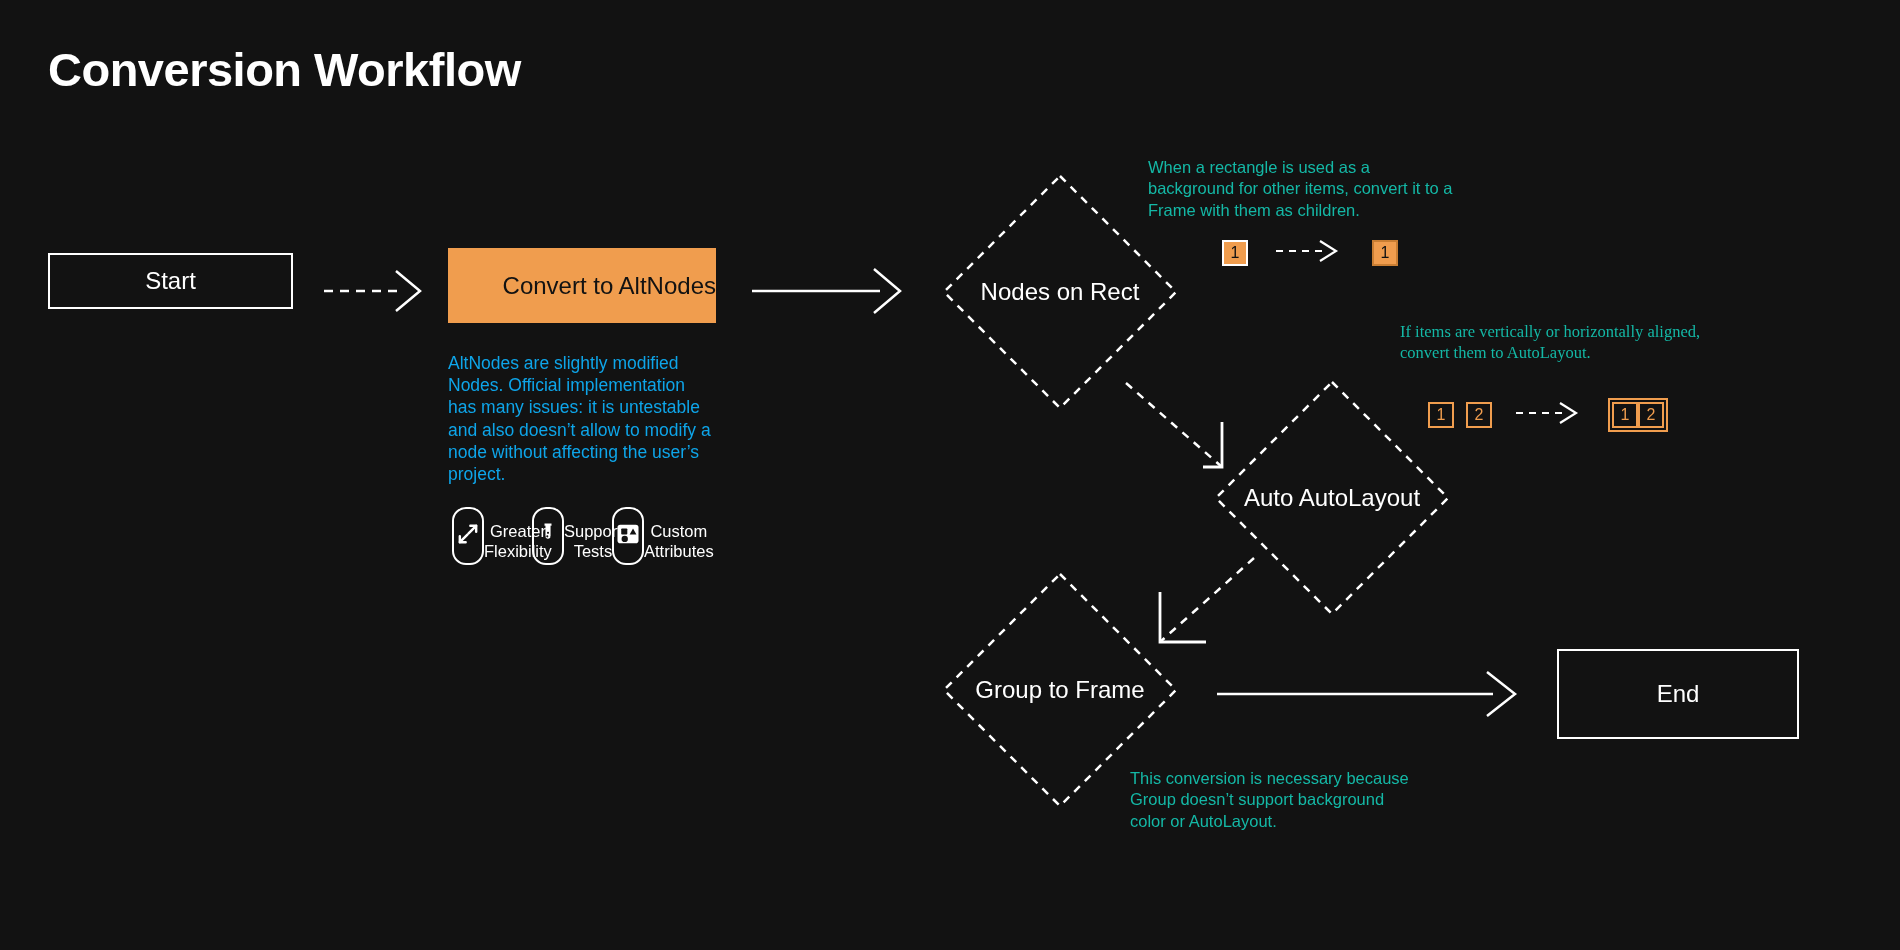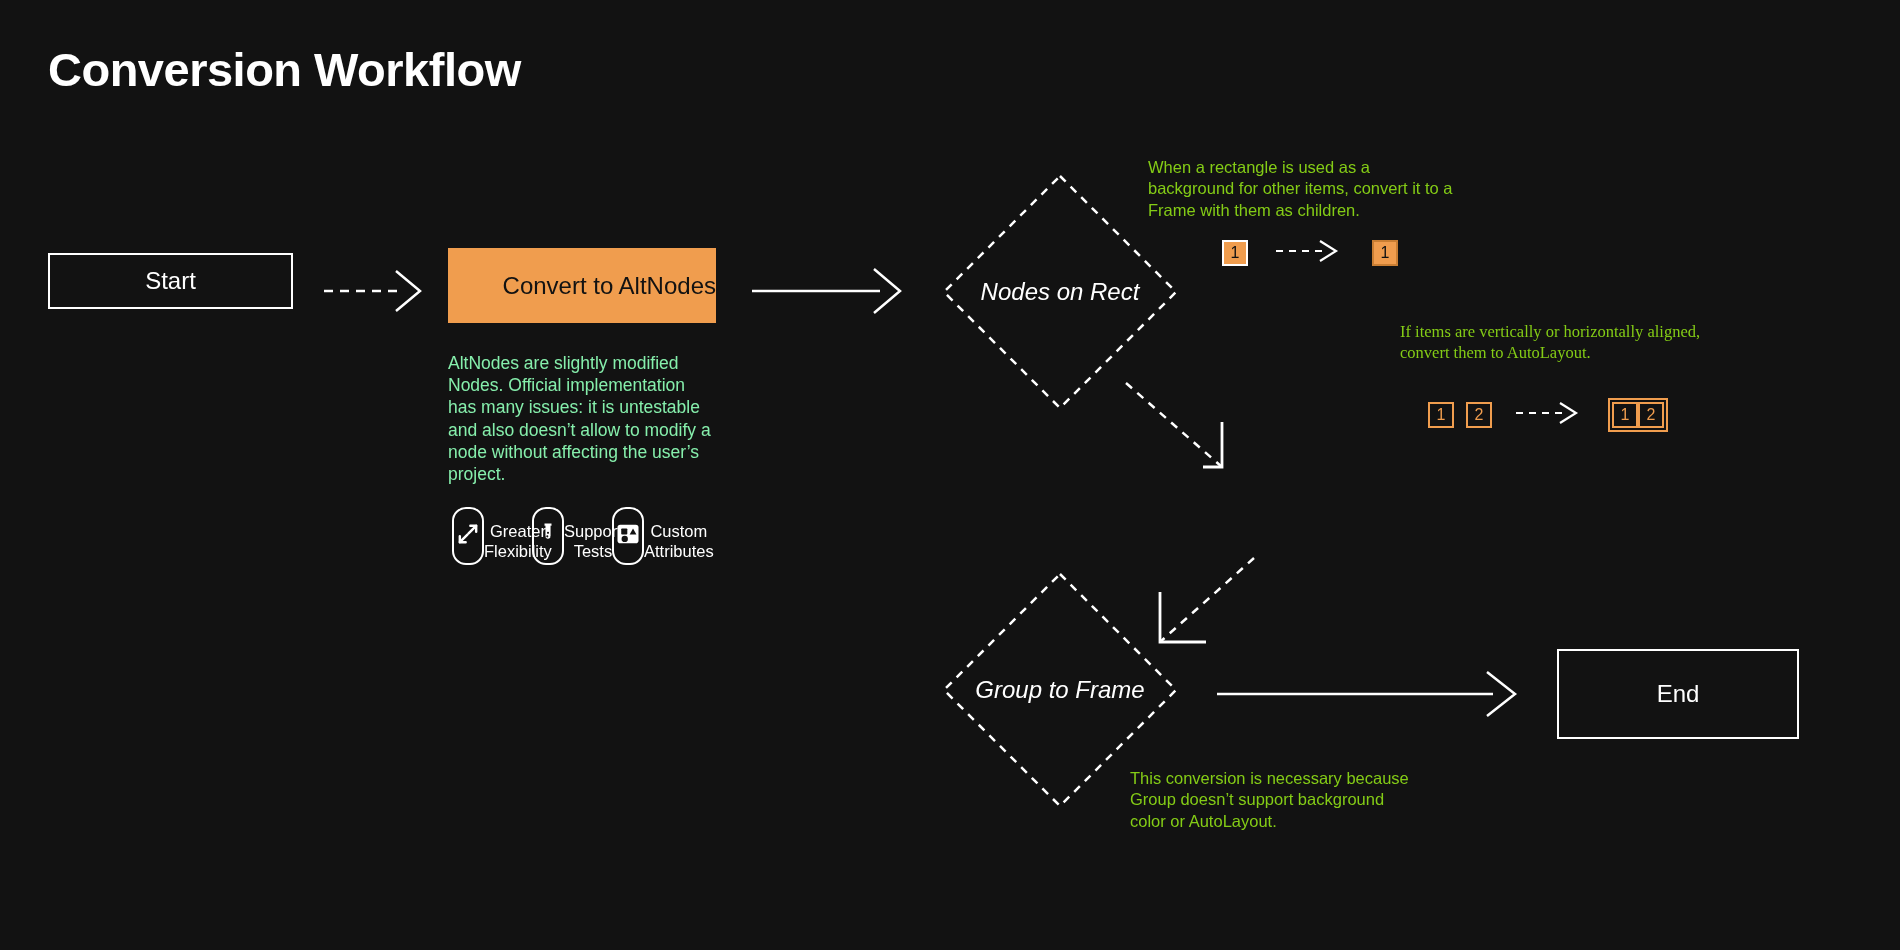--- a/index.html
+++ b/index.html
@@ -35,42 +35,42 @@
   
   .orange-box{
     background:#F09D4E;
     display:flex;align-items:center;justify-content:flex-end;
     font-size:24px;color:#121212;
     box-sizing:border-box;
   }
 
   
   .diamond-wrap{
-    display:flex;align-items:center;justify-content:center;font-style:italic;
+    display:flex;align-items:center;justify-content:center;
   }
   .diamond-shape{
     position:absolute;left:0;top:0;width:100%;height:100%;
   }
   .diamond-label{
     position:relative;
     font-size:24px;color:#ffffff;white-space:nowrap;
     text-align:center;
     z-index:2;
   }
 
   
   .body-text{
     font-size:17.5px;
     line-height:1.27;
-    color:#86efac;
+    color:#0ea5e9;
   }
   .note-text{
     font-size:16.5px;
     line-height:1.3;
-    color:#84cc16;
+    color:#14b8a6;
   }
 
   
   #features{display:flex;gap:18px;}
   .feature{width:62px;display:flex;flex-direction:row;align-items:center;}
   .feature-badge{
     width:58px;height:58px;
     border:2px solid #ffffff;
     border-radius:14px;
     display:flex;align-items:center;justify-content:center;
@@ -208,20 +208,26 @@
     <div class="chip chip-filled-orange">1</div>
   </div>
 
   <div class="abs" style="left:1118px;top:375px;width:130px;height:105px;">
     <svg width="130" height="105" viewBox="0 0 130 105">
       <line x1="8" y1="8" x2="104" y2="92" stroke="#ffffff" stroke-width="2.5" stroke-dasharray="8 7"></line>
       <polyline points="85,92 104,92 104,47" fill="none" stroke="#ffffff" stroke-width="2.8"></polyline>
     </svg>
   </div>
 
+  <div class="abs diamond-wrap" style="left:1212px;top:378px;width:240px;height:240px;">
+    <svg class="diamond-shape" viewBox="0 0 240 240">
+      <polygon points="120,4 236,120 120,236 4,120" fill="none" stroke="#ffffff" stroke-width="2.5" stroke-dasharray="8 7"></polygon>
+    </svg>
+    <span class="diamond-label">Auto AutoLayout</span>
+  </div>
 
   <div class="abs note-text" style="left:1400px;top:321px;width:320px;font-family:Liberation Serif, serif;">If items are vertically or horizontally aligned, convert them to AutoLayout.</div>
 
   <div class="abs chip-row" style="left:1428px;top:398px;">
     <div class="chip chip-outline">1</div>
     <div style="width:12px;"></div>
     <div class="chip chip-outline">2</div>
     <div style="width:22px;"></div>
     <span>
       <svg width="72" height="26" viewBox="0 0 72 26">

